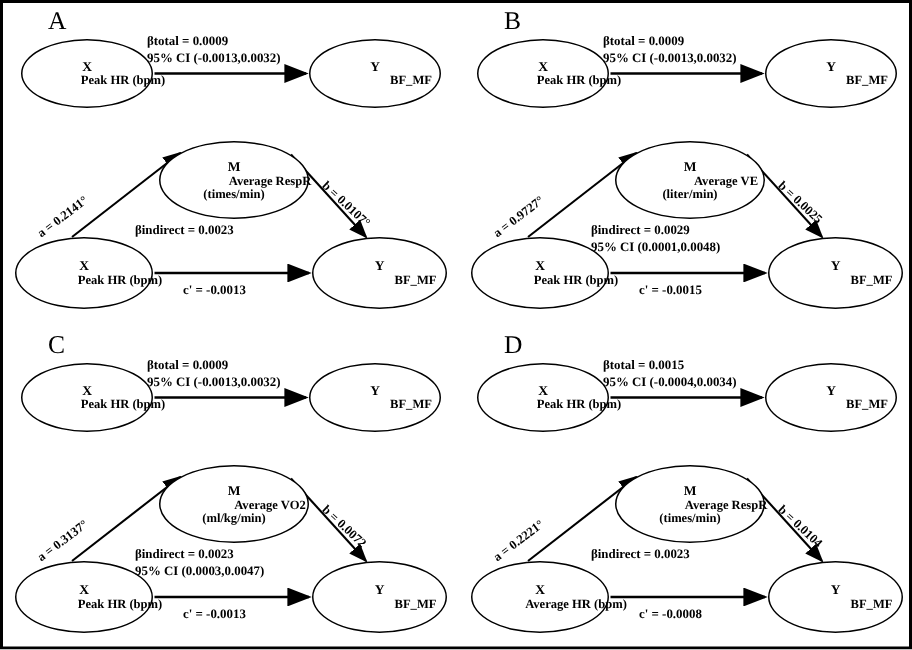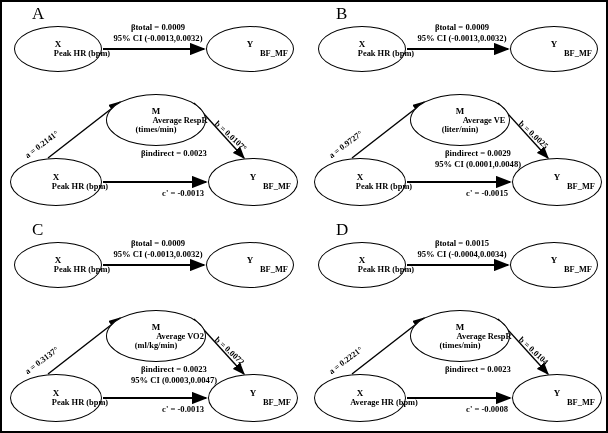--- a/index.html
+++ b/index.html
@@ -82,27 +82,27 @@
   
   .node-m{left:104px;top:92px;width:100px;height:52px;}
   .node-x-bot{left:8px;top:156px;width:92px;height:48px;}
   .node-y-bot{left:206px;top:156px;width:90px;height:48px;}
 
   .eq{
     position:absolute;
     font-size:8.6px;
     font-weight:bold;
     font-family:"Liberation Serif", serif;
-    text-align:center;
+    text-align:left;
     white-space:nowrap;
     line-height:1.25;
   }
   .eq-total{left:96px;top:20px;width:120px;}
-  .eq-indirect{left:108px;top:146px;width:128px;}
-  .eq-cprime{left:96px;top:186px;width:106px;text-align:right;}
+  .eq-indirect{left:88px;top:146px;width:128px;}
+  .eq-cprime{left:120px;top:186px;width:106px;text-align:left;}
 
   .rot{
     position:absolute;
     font-size:8.4px;
     font-weight:bold;
     font-family:"Liberation Serif", serif;
     white-space:nowrap;
     transform-origin:left center;
   }
   .rot-a{left:24px;top:150px;transform:rotate(-37deg);}

